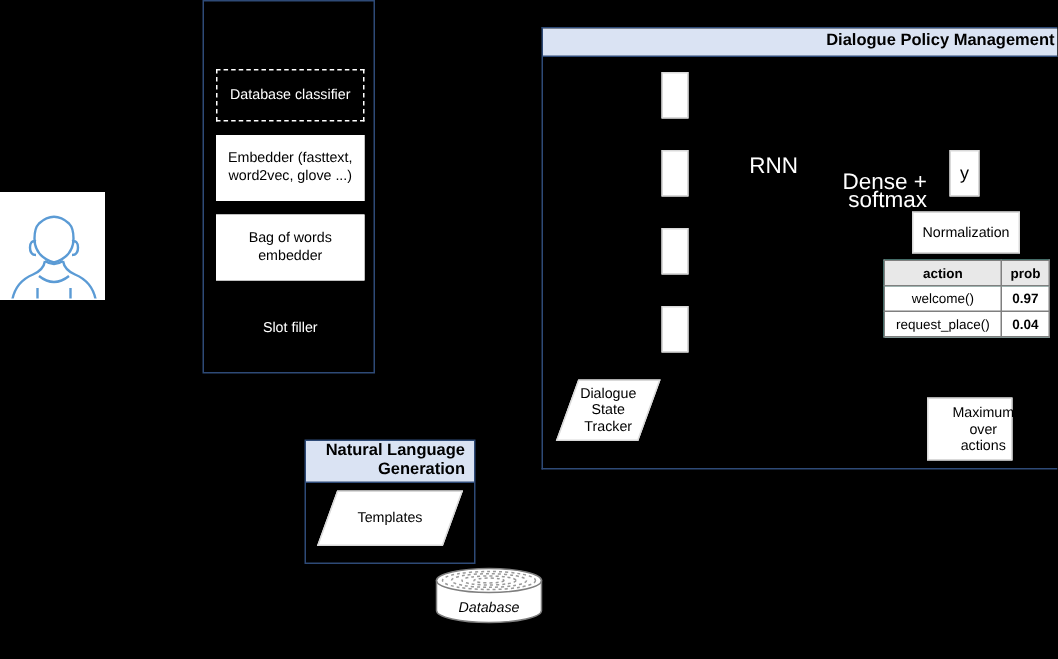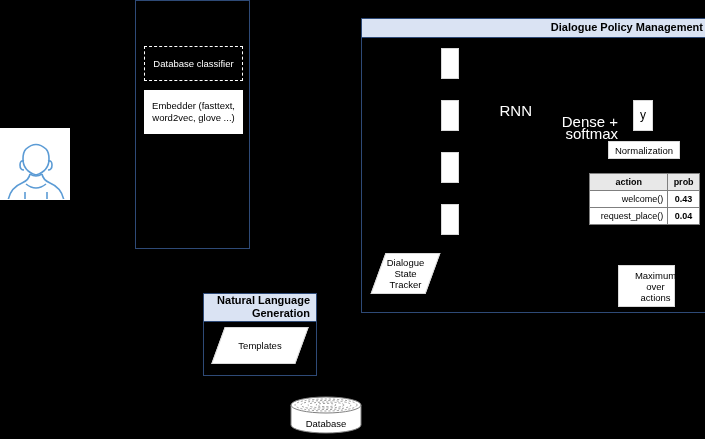--- a/index.html
+++ b/index.html
@@ -105,21 +105,21 @@
     box-sizing: border-box;
     display: flex;
     align-items: center;
     justify-content: center;
     text-align: center;
     font-size: 9.5px;
     line-height: 11px;
   }
 
   #y-box { left: 633px; top: 100px; width: 20px; height: 31px; font-size: 12px; }
-  #norm-box { left: 608px; top: 141px; width: 72px; height: 18px; }
+  #norm-box { left: 608px; top: 141px; width: 72px; height: 28px; }
   #max-box { left: 618px; top: 265px; width: 57px; height: 42px; padding-left: 18px; }
 
   
   .para-wrap { position: absolute; }
   .para {
     position: absolute;
     inset: 0;
     background: #ffffff;
     border: 1px solid #d9d9d9;
     box-sizing: border-box;
@@ -147,21 +147,21 @@
     width: 111px;
     border: 1px solid #7f7f7f;
     border-collapse: collapse;
     background: #14b8a6;
     color: #000000;
     font-size: 9px;
   }
   #action-table th, #action-table td {
     border: 1px solid #7f7f7f;
     padding: 3px 4px;
-    text-align: right;
+    text-align: center;
     background: #ffffff;
     white-space: nowrap;
   }
   #action-table th {
     background: #e8e8e8;
     text-align: center;
     font-weight: bold;
     font-size: 9px;
   }
   #action-table td.prob-cell { font-weight: bold; text-align: center; }
@@ -176,23 +176,24 @@
     background: #ffffff;
     border: 1px solid #ffffff;
     box-sizing: border-box;
     overflow: hidden;
   }
 
   
   #database {
     position: absolute;
     left: 290px;
-    top: 396px;
+    top: 378px;
     width: 72px;
     height: 38px;
+    font-style: italic;
   }
   #db-label {
     position: absolute;
     left: 0; right: 0;
     bottom: 5px;
     text-align: center;
     color: #000000;
     font-size: 9.5px;
   }
 </style>
@@ -217,20 +218,26 @@
     </svg>
   </div>
 
   <div class="panel" id="nlu-panel">
     <div class="nlu-box box-dashed-dark" id="nlu-intents">
       <span>Database classifier</span>
     </div>
     <div class="nlu-box box-white" id="nlu-embedder">
       <span>Embedder (fasttext, word2vec, glove ...)</span>
     </div>
+    <div class="nlu-box box-white" id="nlu-bow">
+      <span>Bag of words embedder</span>
+    </div>
+    <div class="nlu-box box-plain-dark" id="nlu-slot">
+      <span>Slot filler</span>
+    </div>
   </div>
 
   <div class="panel" id="nlg-panel">
     <div class="panel-header" id="nlg-header">
       <span>Natural Language Generation</span>
     </div>
   </div>
   <div class="para-wrap" id="templates-wrap">
     <div class="para"></div>
     <div class="para-text">Templates</div>
@@ -270,21 +277,21 @@
   <table id="action-table">
     <thead>
       <tr>
         <th>action</th>
         <th>prob</th>
       </tr>
     </thead>
     <tbody>
       <tr>
         <td>welcome()</td>
-        <td class="prob-cell">0.43</td>
+        <td class="prob-cell">0.97</td>
       </tr>
       <tr>
         <td>request_place()</td>
         <td class="prob-cell">0.04</td>
       </tr>
     </tbody>
   </table>
 
   <div id="database">
     <svg width="72" height="38" viewBox="0 0 72 38">

